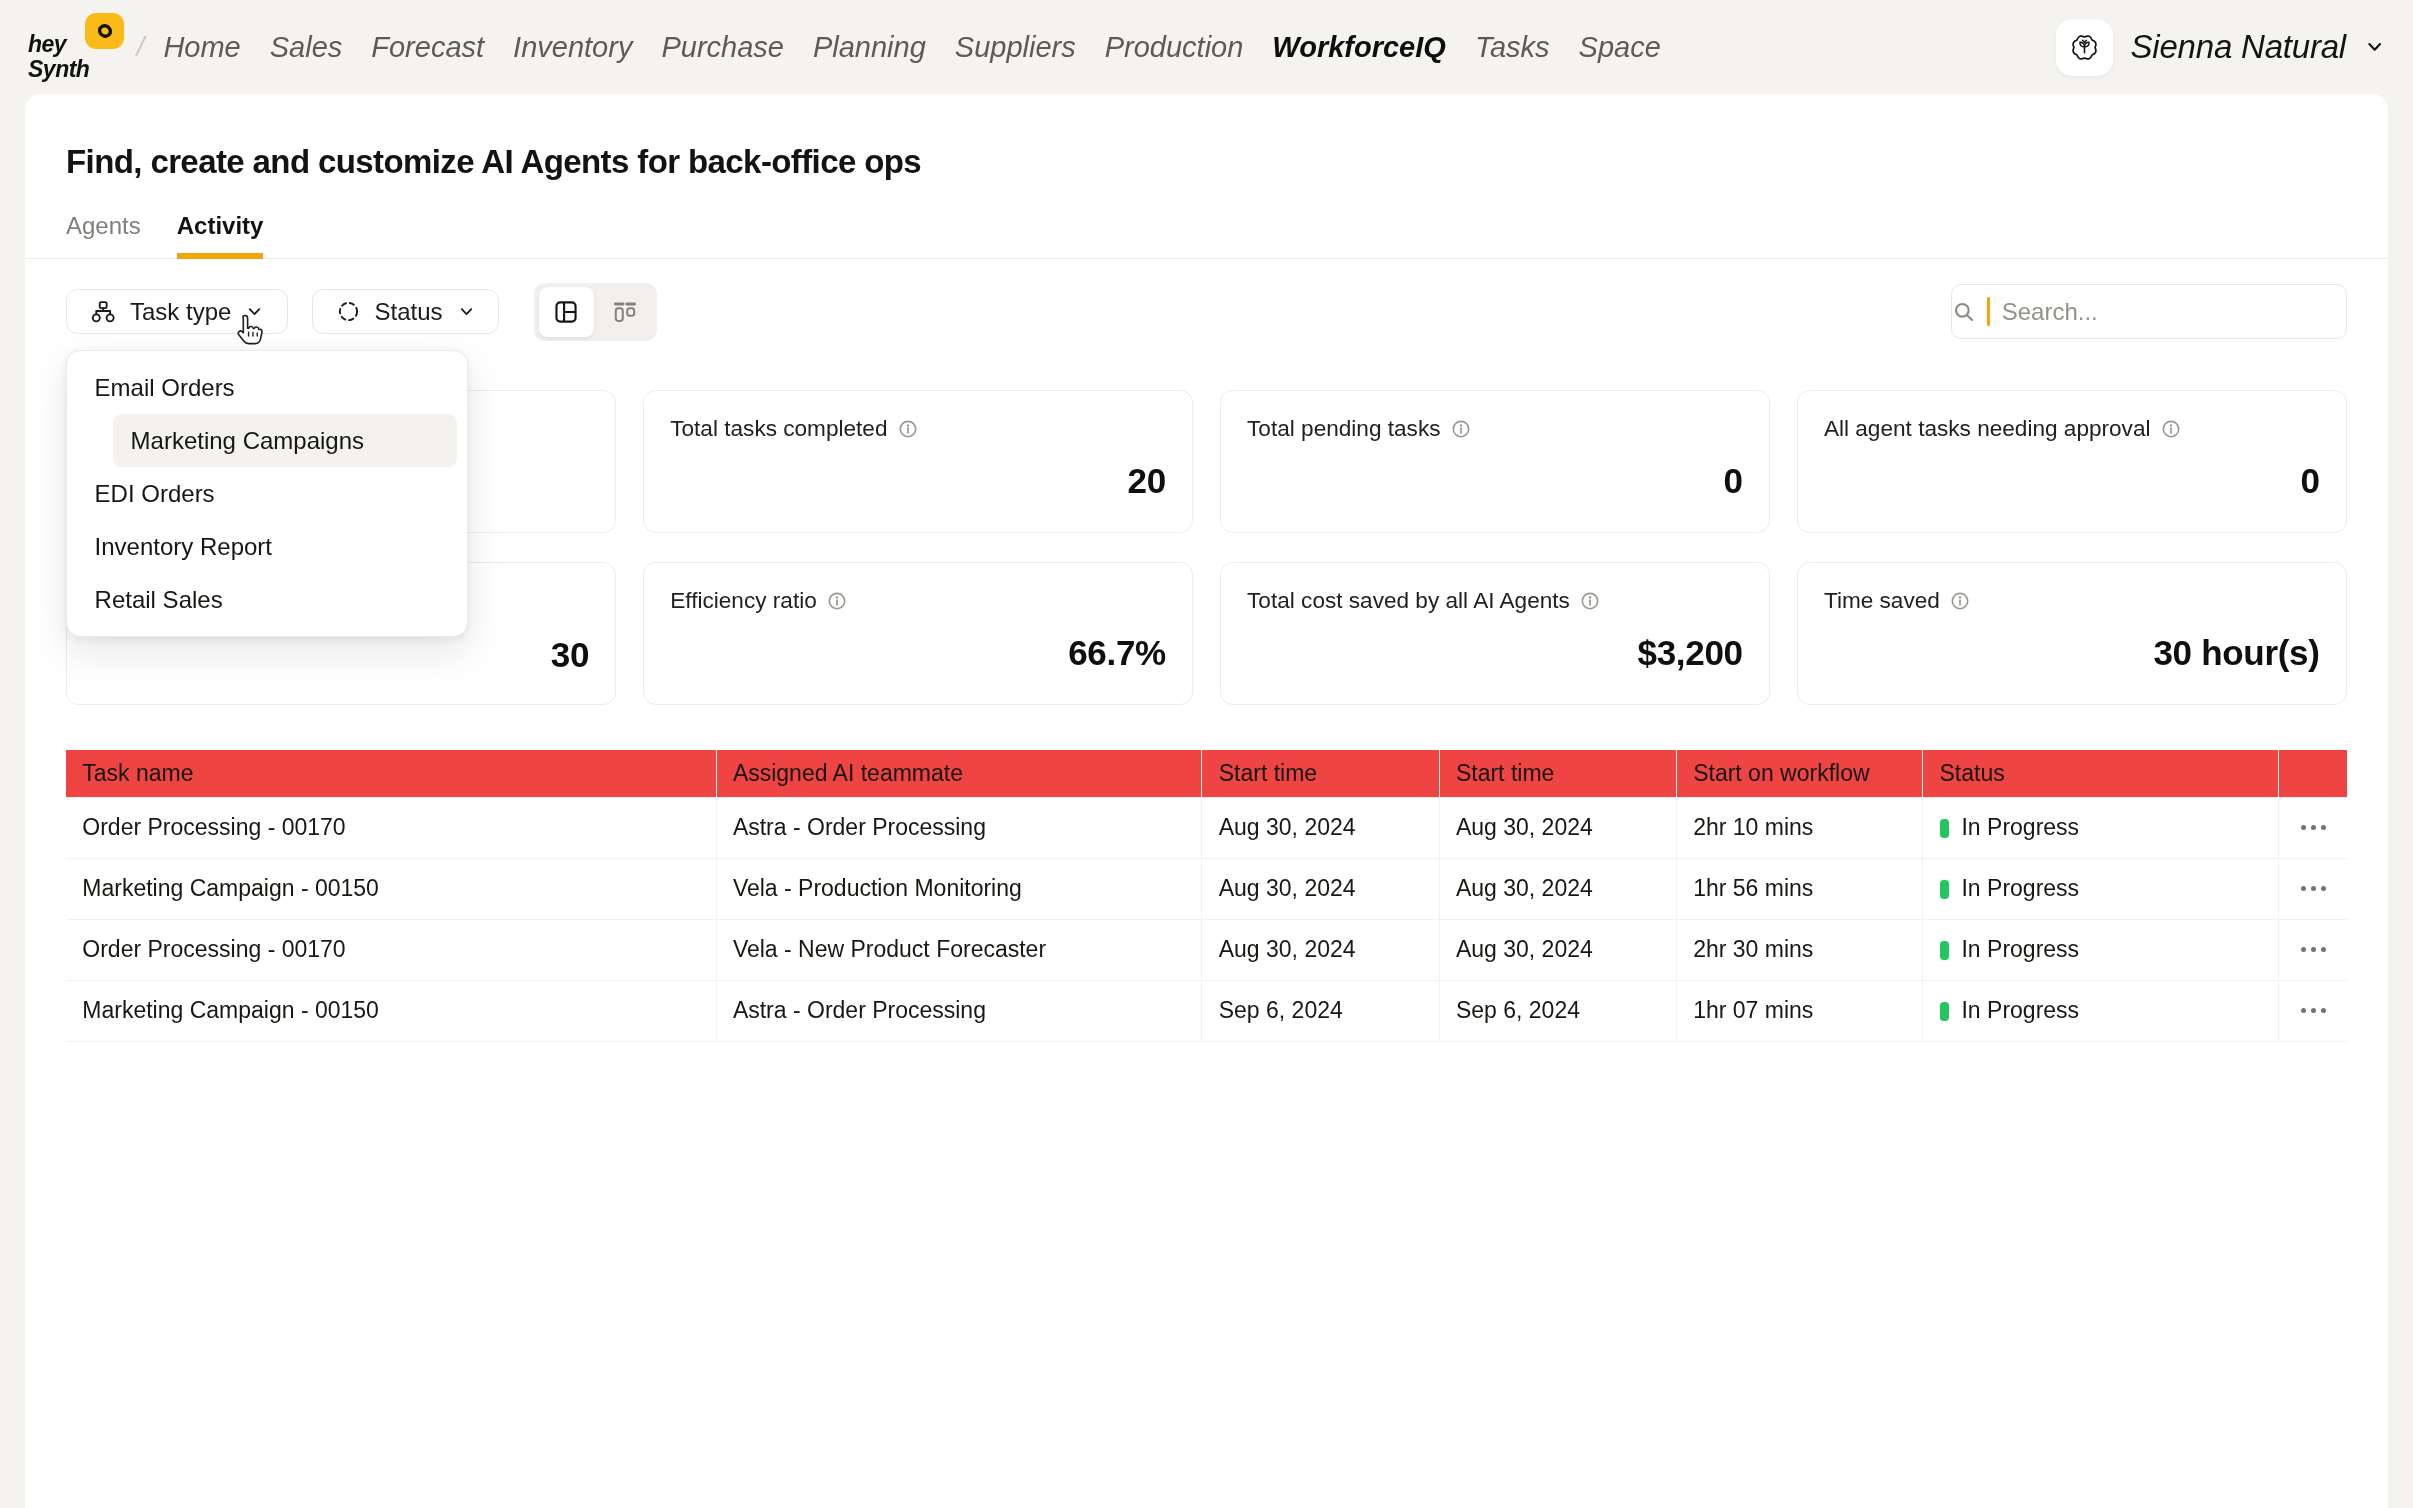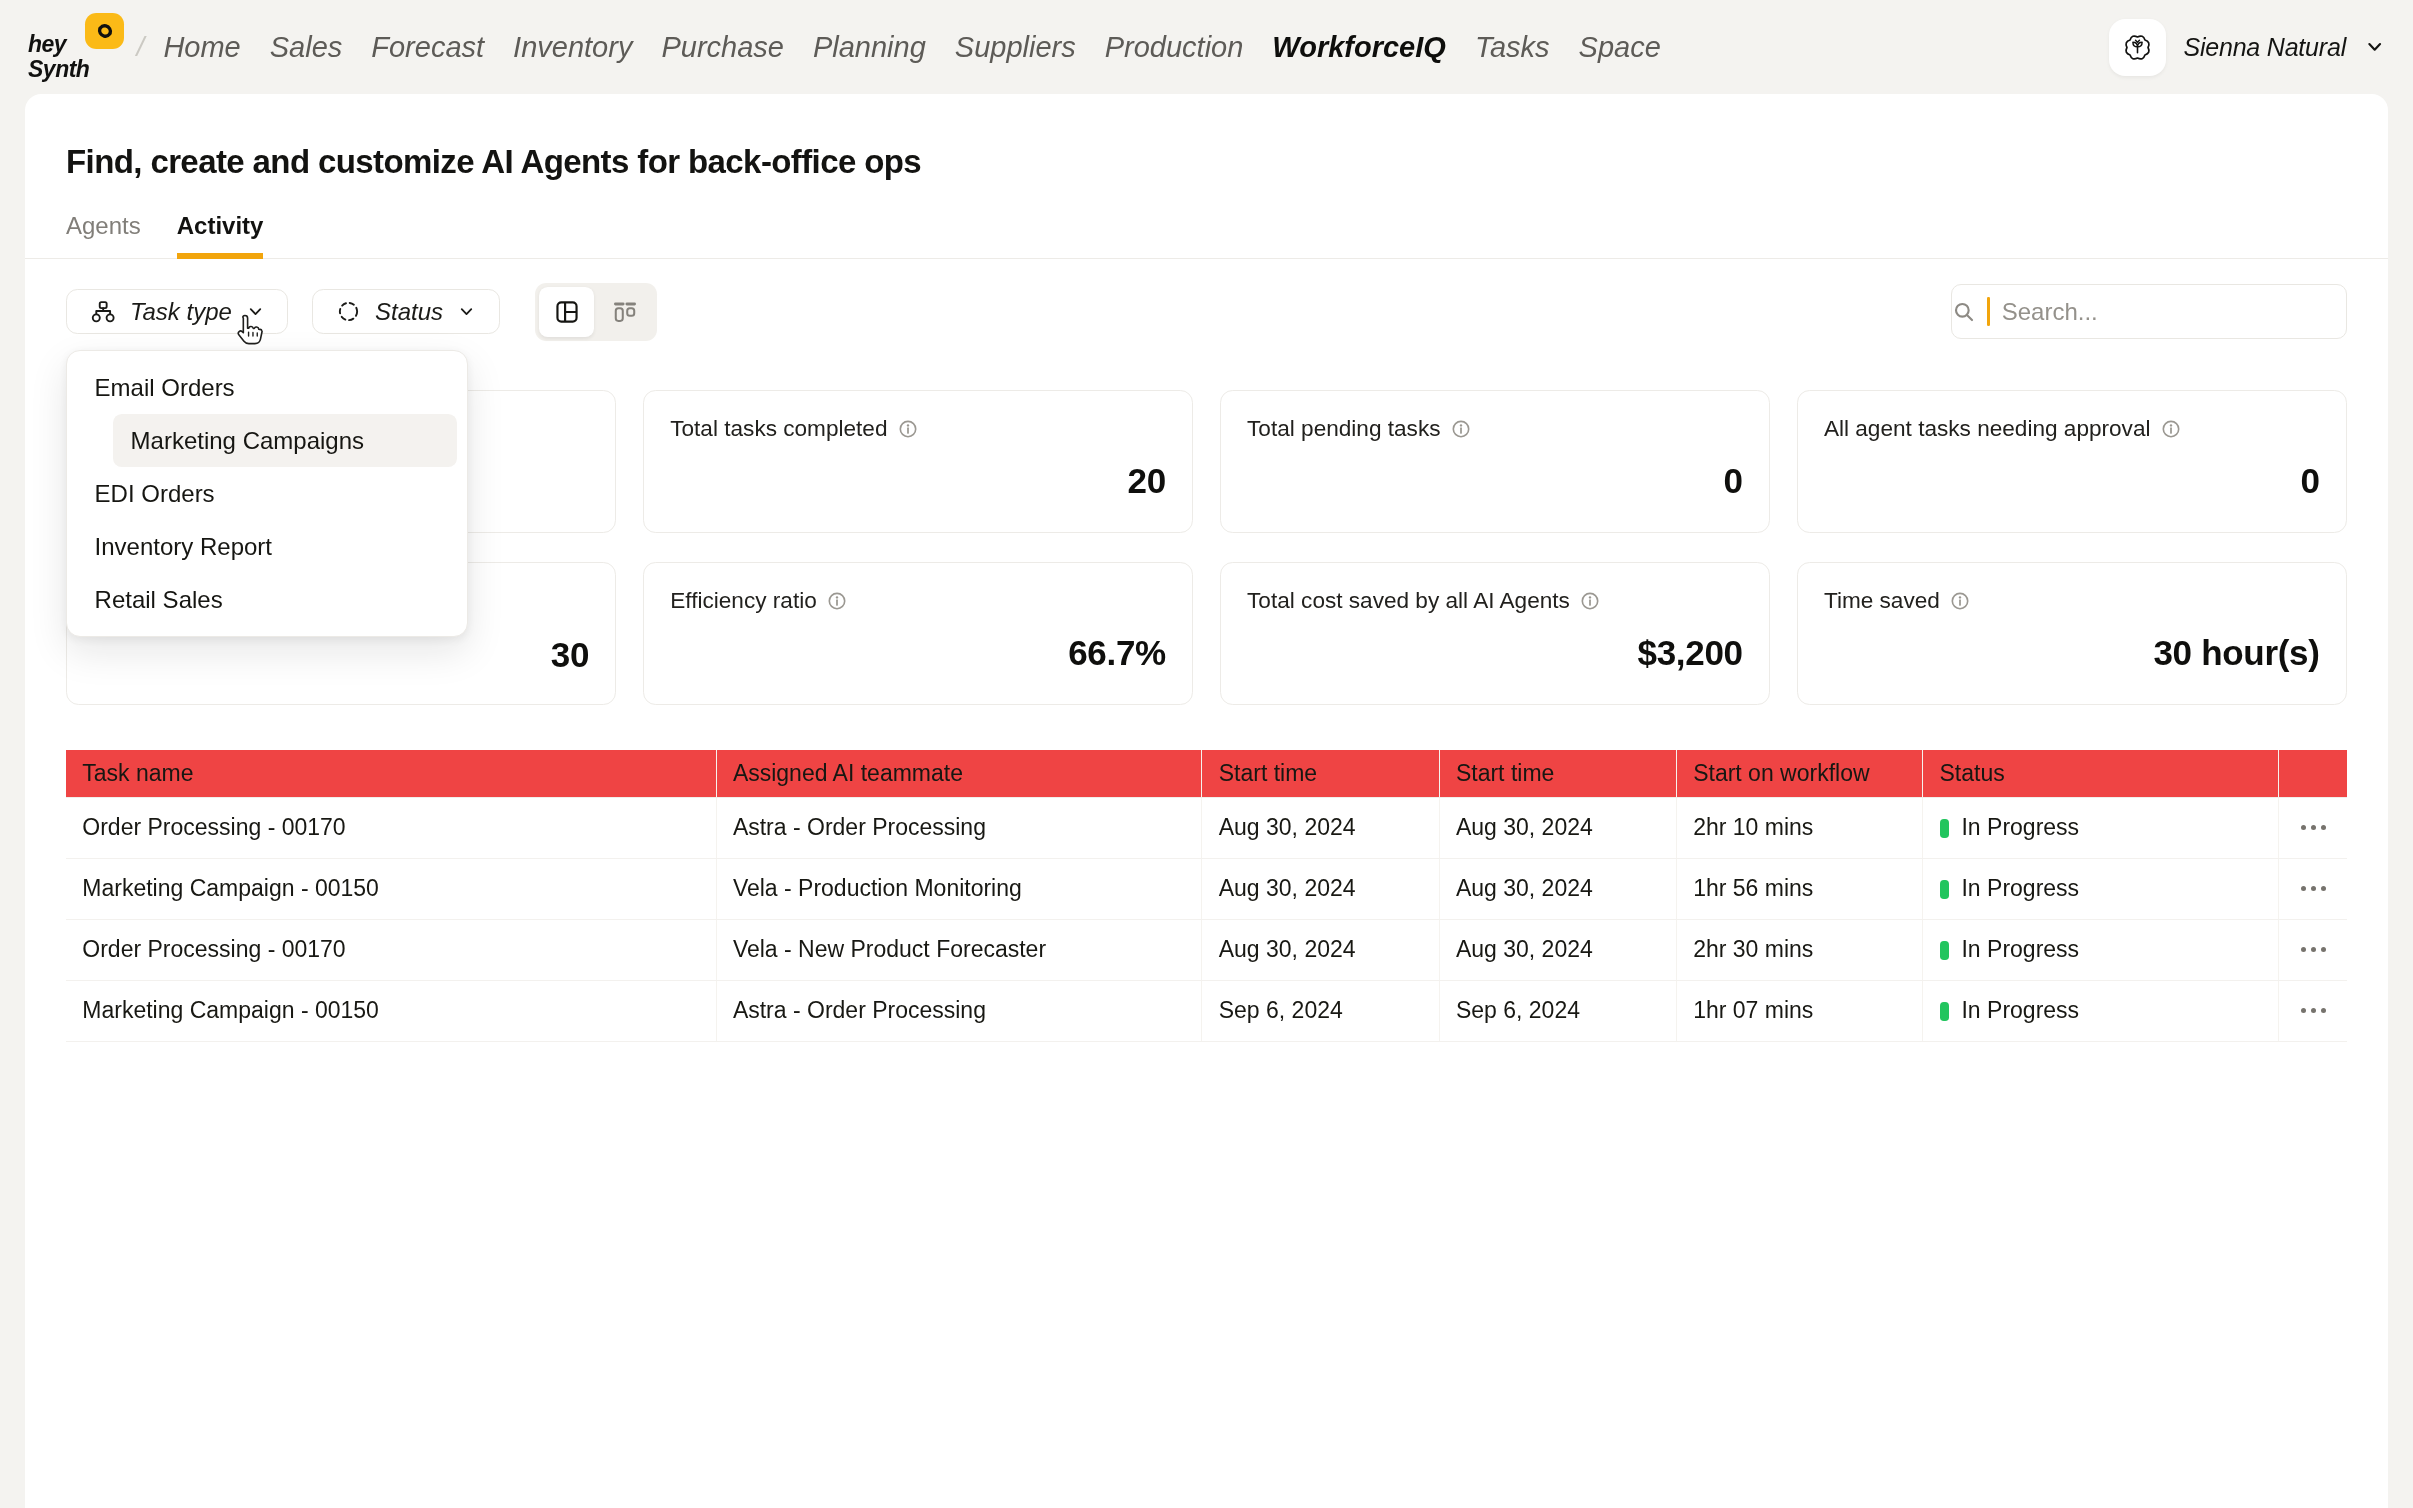--- a/index.html
+++ b/index.html
@@ -15,38 +15,38 @@
   .logo-text { position: absolute; left: 0; bottom: 0; font-weight: 700; font-size: 23px;
     line-height: 24.5px; color: #111110; letter-spacing: -0.5px; }
   .nav-slash { font-size: 28px; color: #cbc9c3; margin: 0 19px 0 12.6px; font-weight: 300; }
   .nav-items { display: flex; gap: 29px; font-size: 29px; color: #5d5b57; white-space: nowrap; }
   .nav-item { cursor: pointer; }
   .nav-item.active { color: #0e0e0c; font-weight: 600; }
   .nav-spacer { flex: 1; }
   .user { display: flex; align-items: center; gap: 17.6px; }
   .user-icon-btn { width: 57px; height: 57px; background: #ffffff; border-radius: 16.3px;
     display: flex; align-items: center; justify-content: center; box-shadow: 0 1.3px 3.8px rgba(0,0,0,0.05); }
-  .user-name { font-size: 25px; font-weight: 500; color: #141412; letter-spacing: -0.2px; }
+  .user-name { font-size: 33px; font-weight: 500; color: #141412; letter-spacing: -0.2px; }
 
   
   .main-card { position: absolute; left: 25px; right: 25px; top: 94px; bottom: 0;
     background: #ffffff; border-radius: 16.3px 16.3px 0 0; padding: 0 41px; }
   .page-title { padding-top: 49px; font-size: 33px; font-weight: 700; color: #131311; letter-spacing: -0.6px; }
 
   .tabs { display: flex; gap: 36px; margin: 31px -41px 0; padding: 0 41px;
     border-bottom: 1.3px solid #edebe7; }
   .tab { position: relative; font-size: 24px; color: #817e79; padding-bottom: 17.6px; cursor: pointer; }
   .tab.active { color: #121210; font-weight: 600; }
   .tab.active::after { content: ""; position: absolute; left: 0; right: 0; bottom: -1.3px;
     height: 5.7px; background: #F2A50C; }
 
   
   .filter-row { margin-top: 24px; display: flex; align-items: center; }
   .btn { height: 45px; display: inline-flex; align-items: center; gap: 14px; padding: 0 22.6px;
-    background: #fff; border: 1.3px solid #e9e7e2; border-radius: 11.3px; font-size: 24px; color: #1b1b18; cursor: pointer; font-style: italic; }
+    background: #fff; border: 1.3px solid #e9e7e2; border-radius: 11.3px; font-size: 24px; color: #1b1b18; cursor: pointer; }
   .btn + .btn { margin-left: 24px; }
   .toggle { margin-left: 35px; background: #f2f0ec; border-radius: 11.3px; padding: 4.4px; display: flex; gap: 3.8px; }
   .toggle-btn { width: 55px; height: 50px; border-radius: 8.8px; display: flex; align-items: center;
     justify-content: center; cursor: pointer; }
   .toggle-btn.active { background: #fff; box-shadow: 0 1.3px 3.8px rgba(0,0,0,0.07); }
   .filter-spacer { flex: 1; }
   .search-box { width: 396px; height: 55px; border: 1.3px solid #e9e7e2; border-radius: 10px;
     background: #fff; display: flex; align-items: center; gap: 11.3px; padding: 0 0; margin-left: 9px; }
   .search-caret { width: 3.1px; height: 29px; background: #F2A50C; border-radius: 1.3px; flex: 0 0 auto; }
   .search-input { border: none; outline: none; flex: 1; font-size: 24px; color: #3a3934;

